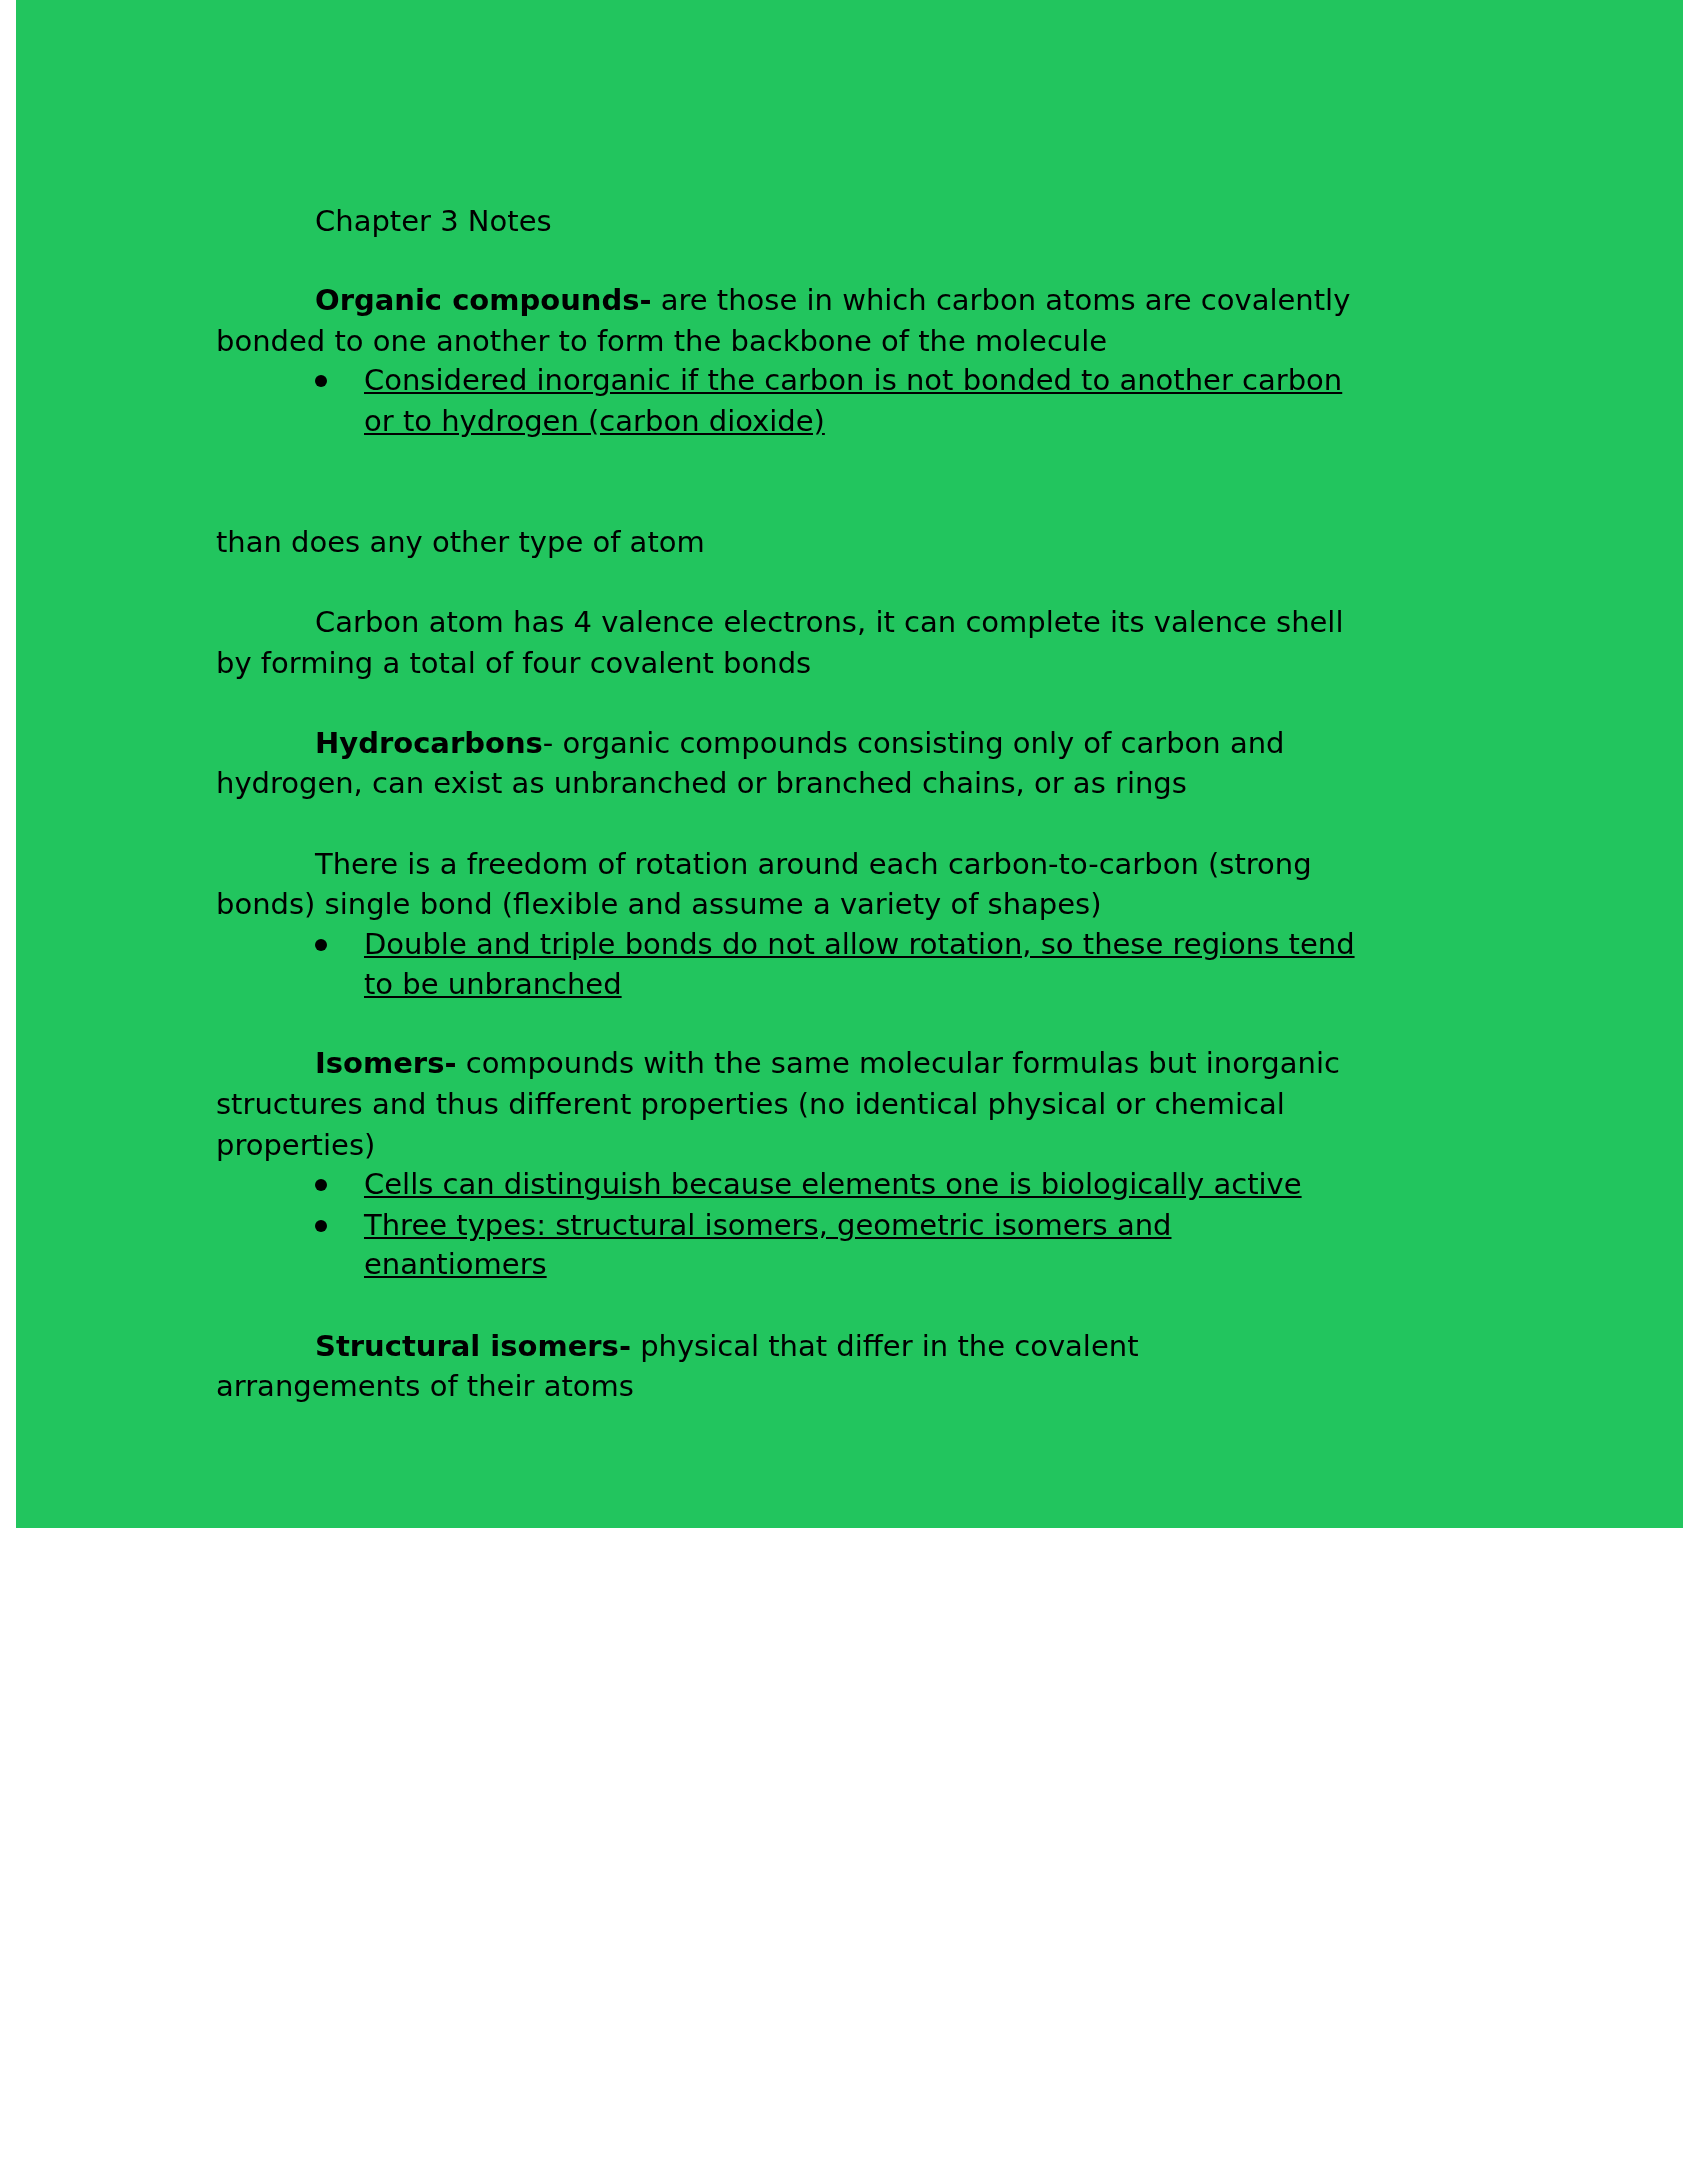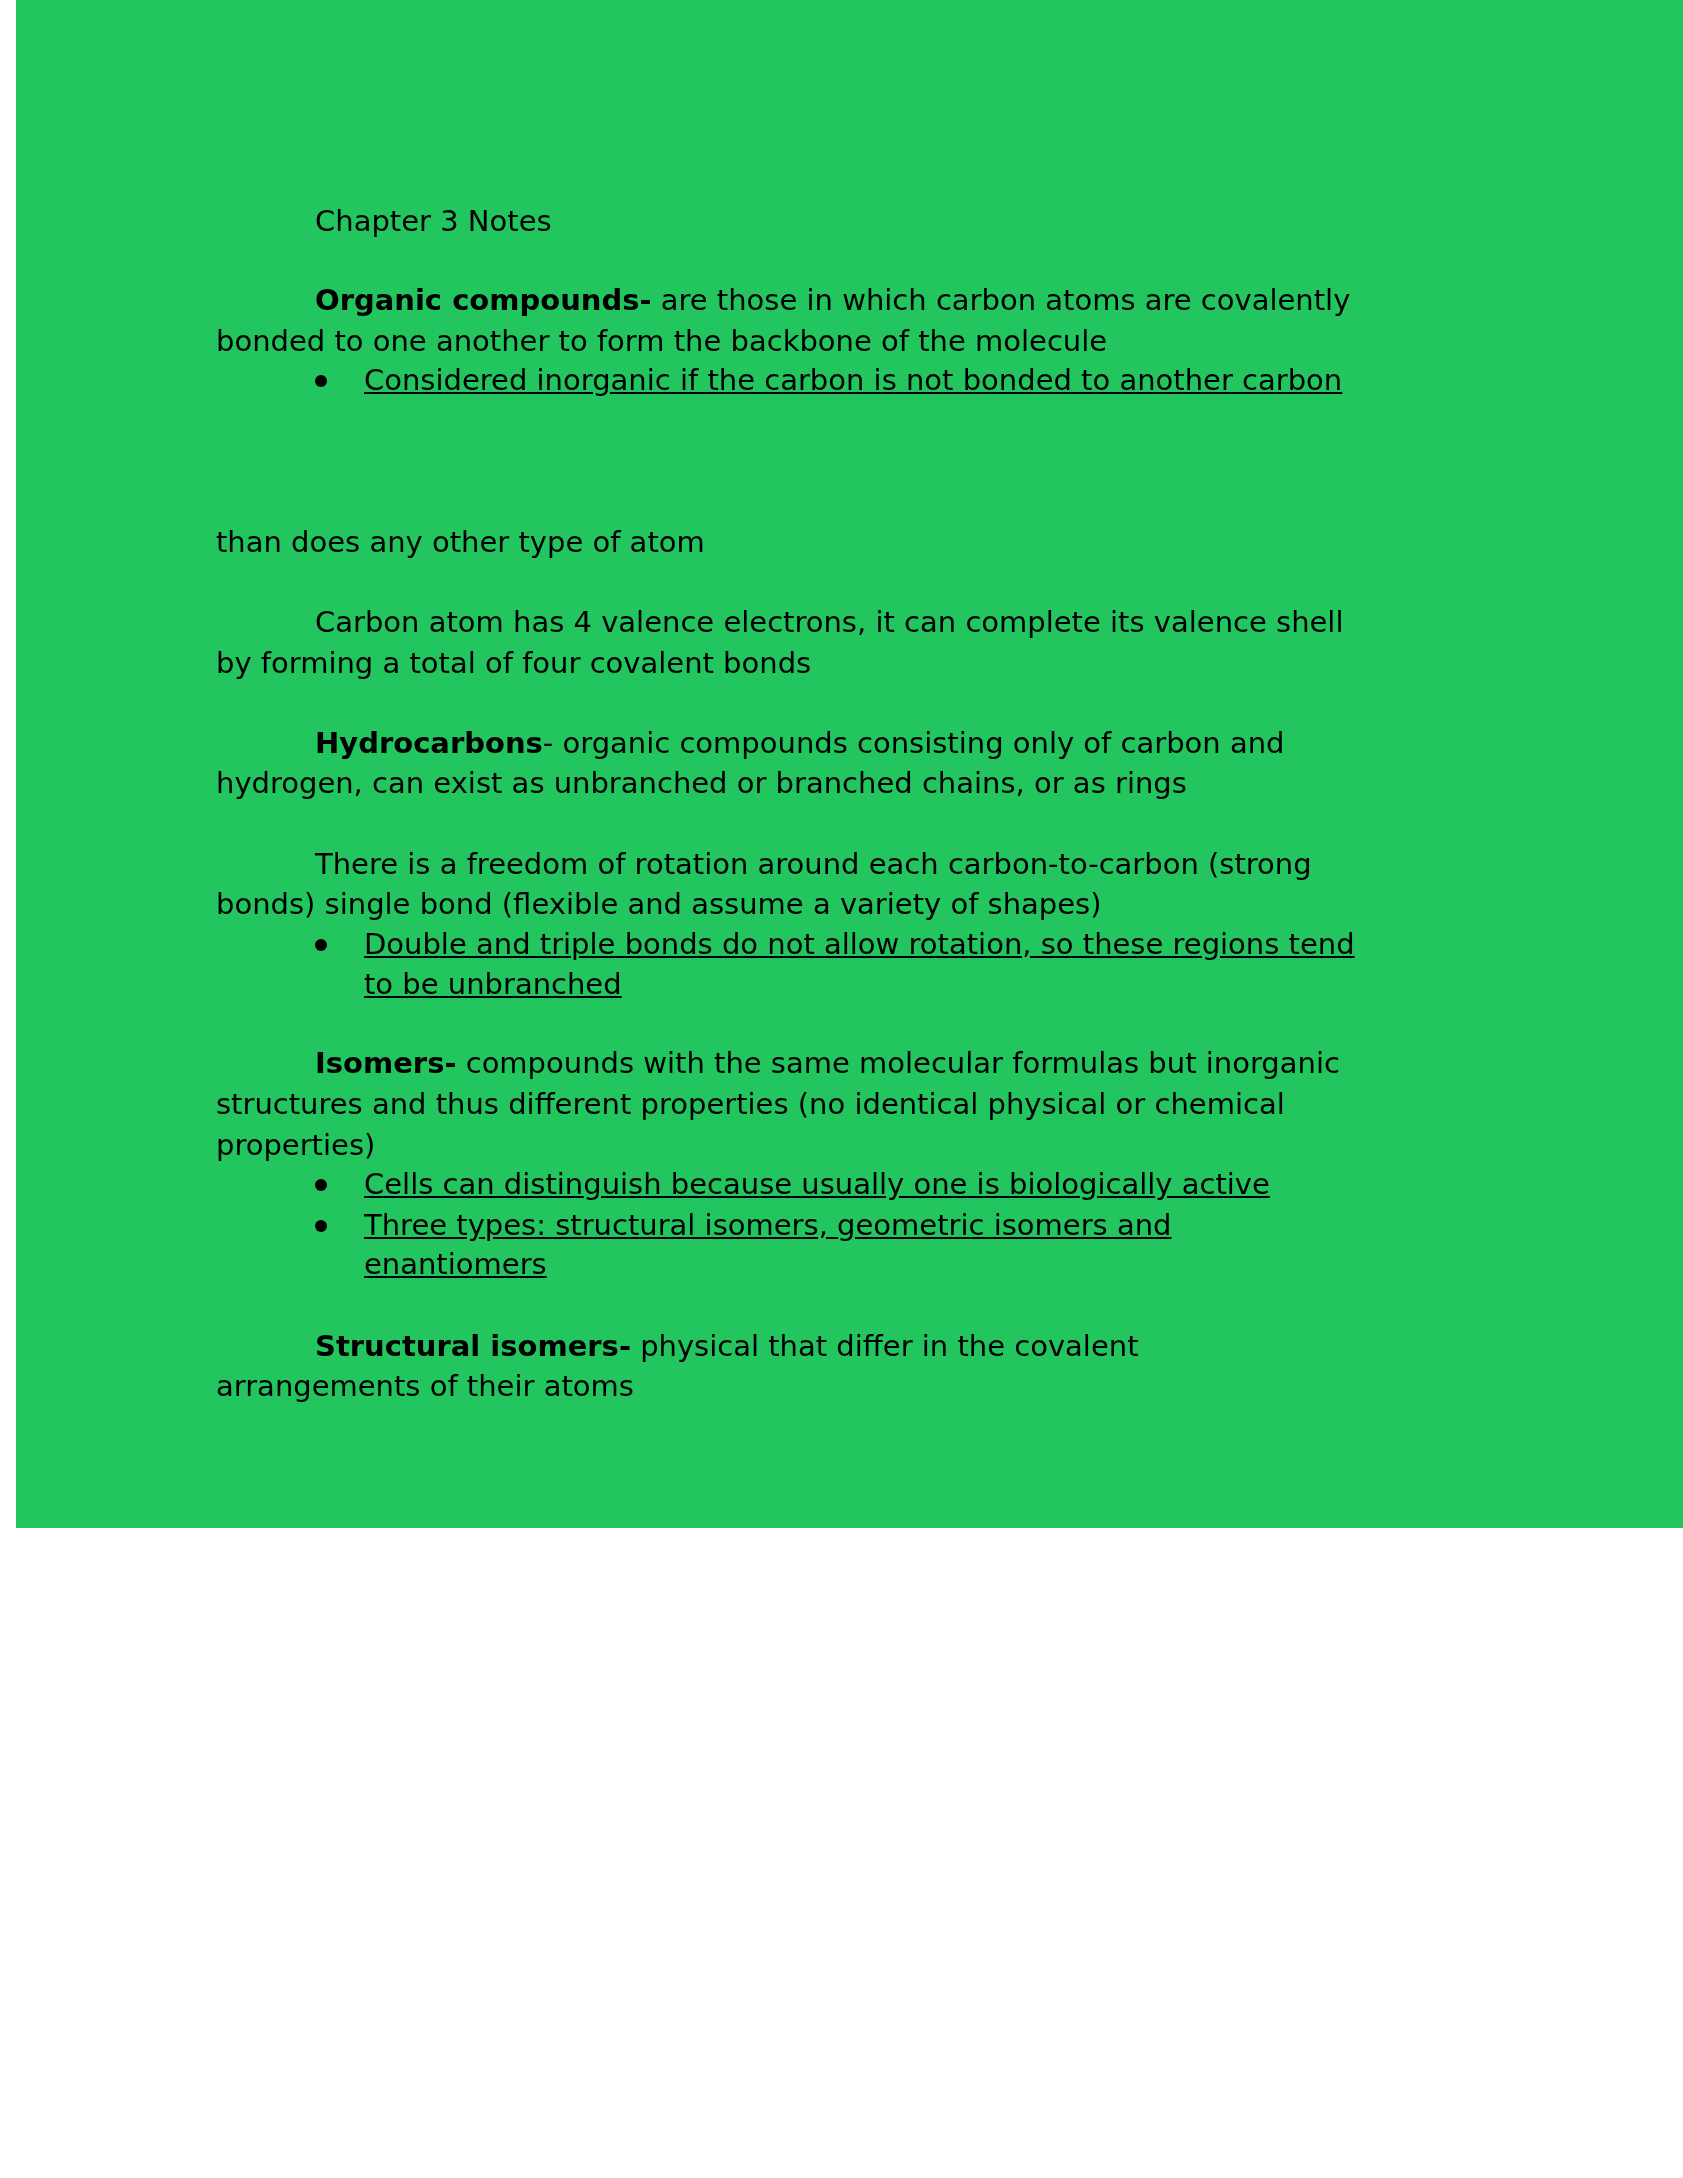--- a/index.html
+++ b/index.html
@@ -48,40 +48,41 @@
 <body>
 
 <div class="page">
 
   <div class="line indent-first" style="top:201px">Chapter 3 Notes</div>
 
   <div class="line indent-first" style="top:280px"><b>Organic compounds-</b><span> are those in which carbon atoms are covalently</span></div>
   <div class="line flush" style="top:321px">bonded to one another to form the backbone of the molecule</div>
   <div class="bullet" style="top:375px"></div>
   <div class="line bullet-text" style="top:360px">Considered inorganic if the carbon is not bonded to another carbon</div>
+  <div class="line bullet-text" style="top:401px">or to hydrogen (carbon dioxide)</div>
 
   <div class="line flush" style="top:522px">than does any other type of atom</div>
 
   <div class="line indent-first" style="top:602px">Carbon atom has 4 valence electrons, it can complete its valence shell</div>
   <div class="line flush" style="top:643px">by forming a total of four covalent bonds</div>
 
   <div class="line indent-first" style="top:723px"><b>Hydrocarbons</b><span>- organic compounds consisting only of carbon and</span></div>
   <div class="line flush" style="top:763px">hydrogen, can exist as unbranched or branched chains, or as rings</div>
 
   <div class="line flush" style="top:884px">bonds) single bond (flexible and assume a variety of shapes)</div>
   <div class="line indent-first" style="top:844px">There is a freedom of rotation around each carbon-to-carbon (strong</div>
   <div class="bullet" style="top:939px"></div>
   <div class="line bullet-text" style="top:924px">Double and triple bonds do not allow rotation, so these regions tend</div>
   <div class="line bullet-text" style="top:964px">to be unbranched</div>
 
   <div class="line indent-first" style="top:1043px"><b>Isomers-</b><span> compounds with the same molecular formulas but inorganic</span></div>
   <div class="line flush" style="top:1084px">structures and thus different properties (no identical physical or chemical</div>
   <div class="line flush" style="top:1125px">properties)</div>
   <div class="bullet" style="top:1179px"></div>
-  <div class="line bullet-text" style="top:1164px">Cells can distinguish because usually one is biologically active</div>
+  <div class="line bullet-text" style="top:1164px">Cells can distinguish because elements one is biologically active</div>
   <div class="bullet" style="top:1220px"></div>
   <div class="line bullet-text" style="top:1205px">Three types: structural isomers, geometric isomers and</div>
   <div class="line bullet-text" style="top:1244px">enantiomers</div>
 
   <div class="line indent-first" style="top:1326px"><b>Structural isomers-</b><span> physical that differ in the covalent</span></div>
   <div class="line flush" style="top:1366px">arrangements of their atoms</div>
 
 </div>
 
 

